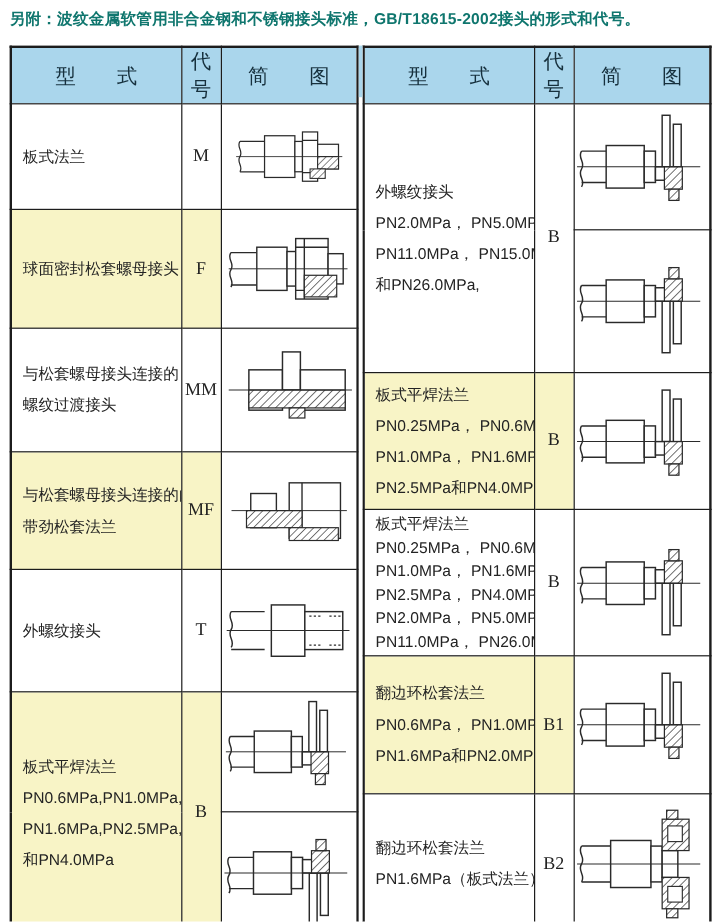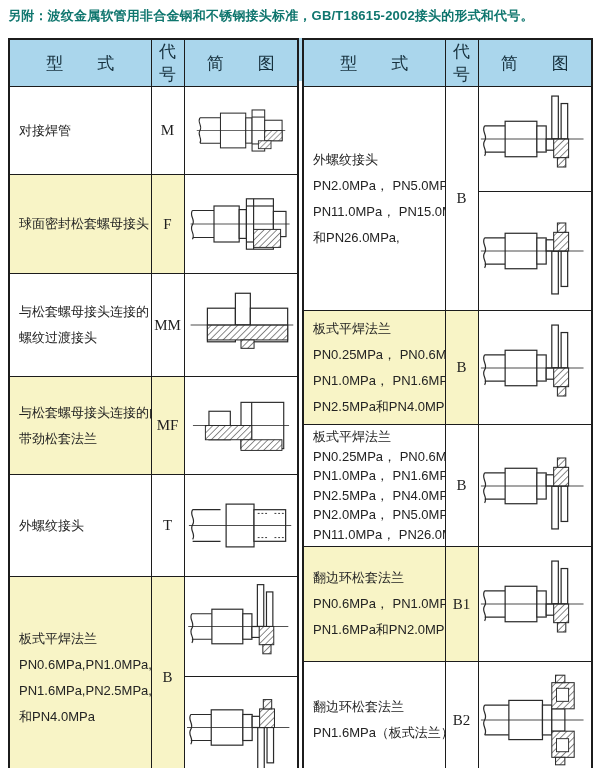--- a/index.html
+++ b/index.html
@@ -70,21 +70,21 @@
       <thead>
         <tr>
           <th>型　　式</th>
           <th>代号</th>
           <th>简　　图</th>
         </tr>
       </thead>
       <tbody>
         <tr>
           <td class="type-cell" rowspan="1">
-            <div class="tline">对接焊管</div>
+            <div class="tline">板式法兰</div>
           </td>
           <td class="code-cell" rowspan="1">M</td>
           <td class="diagram-cell" style="height: 87px;">
             <svg class="diag" width="112" height="79" viewBox="0 0 120 100" preserveAspectRatio="xMidYMid meet">
               <path d="M8 34 h26 M8 66 h26 M8 34 c-4 6 4 10 0 16 c-4 6 4 10 0 16" stroke="#2a2a2a" stroke-width="1.3" fill="none"></path>
               <rect x="34" y="28" width="32" height="44" fill="#fff" stroke="#2a2a2a" stroke-width="1.3"></rect>
               <rect x="66" y="34" width="8" height="32" fill="#fff" stroke="#2a2a2a" stroke-width="1.3"></rect>
               <rect x="74" y="24" width="16" height="52" fill="#fff" stroke="#2a2a2a" stroke-width="1.3"></rect>
               <line x1="74" y1="33" x2="90" y2="33" stroke="#2a2a2a" stroke-width="1.3" fill="none"></line>
               <line x1="74" y1="67" x2="90" y2="67" stroke="#2a2a2a" stroke-width="1.3" fill="none"></line>

